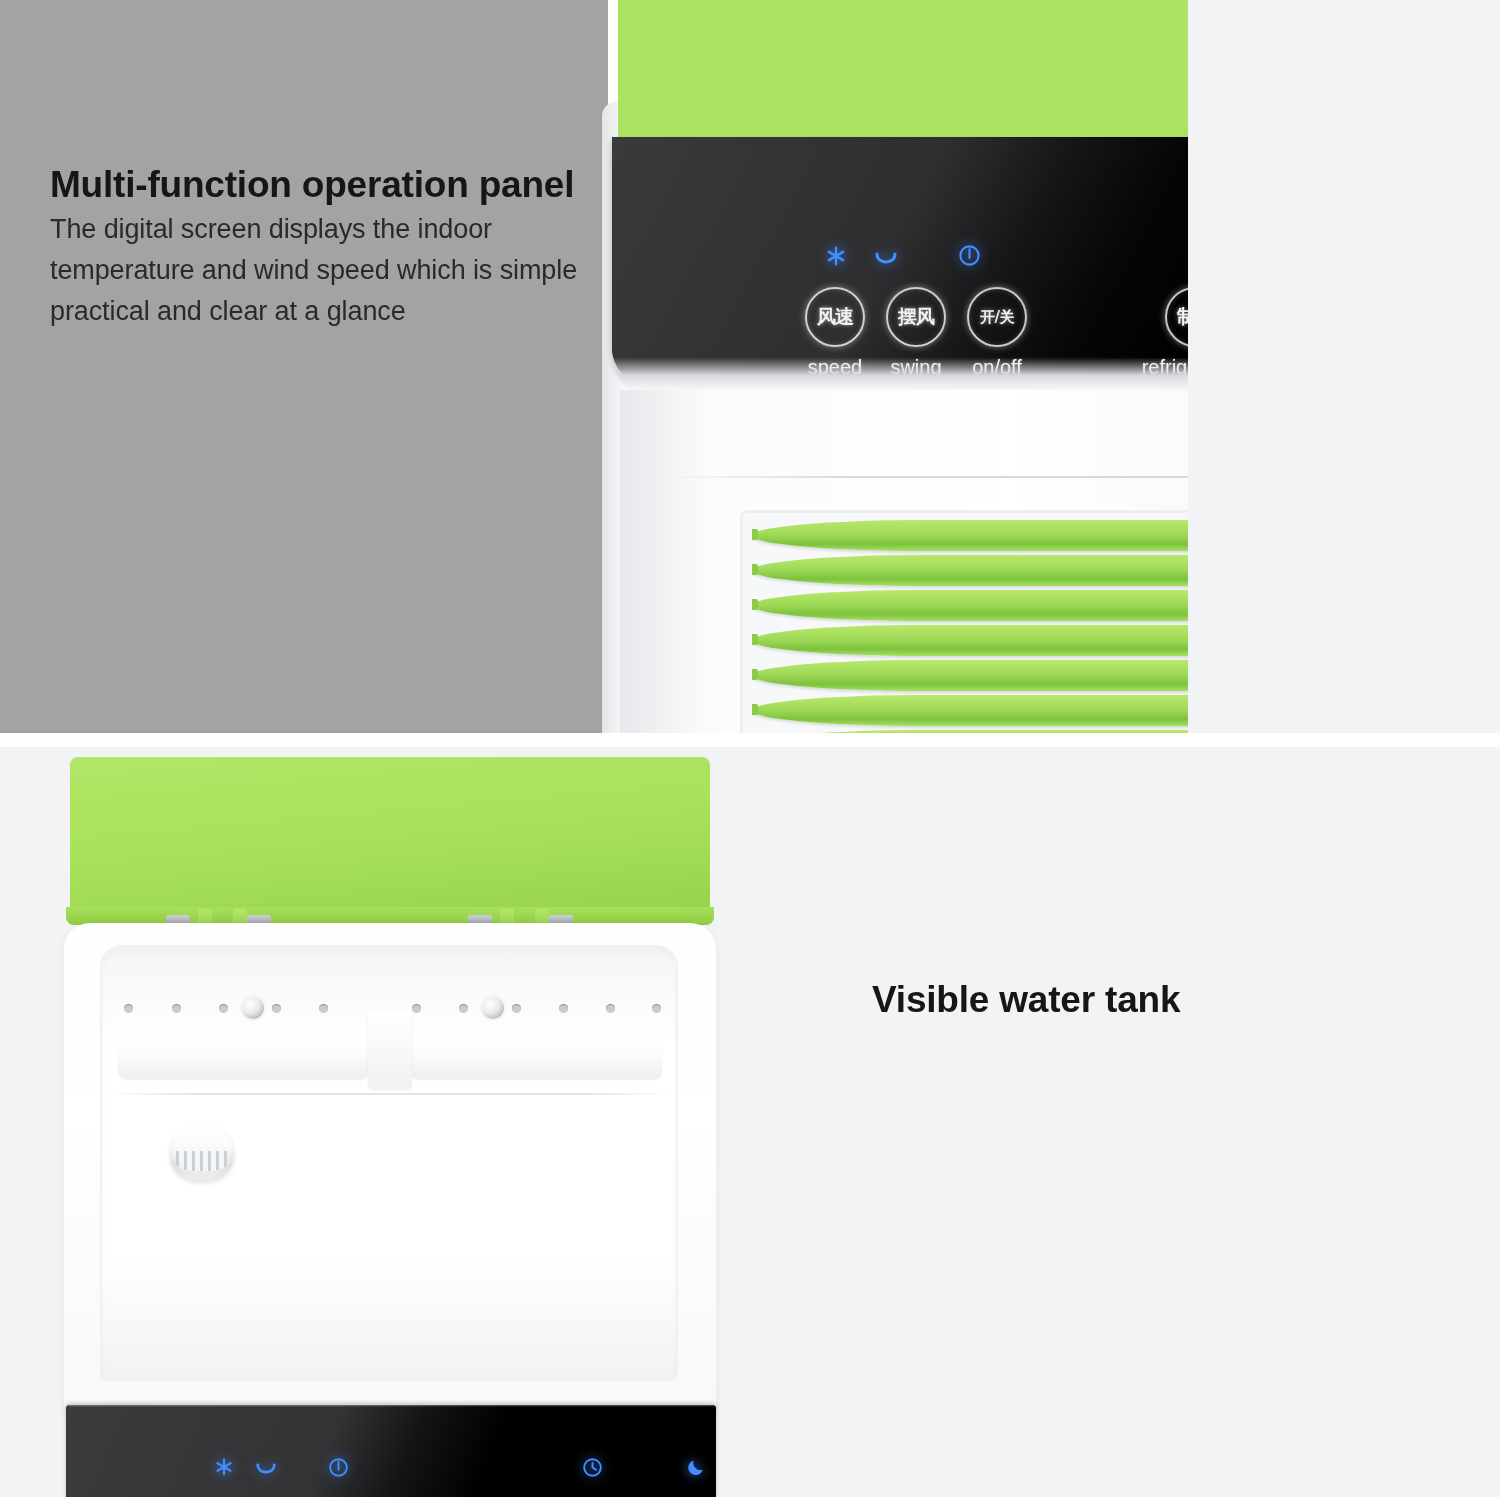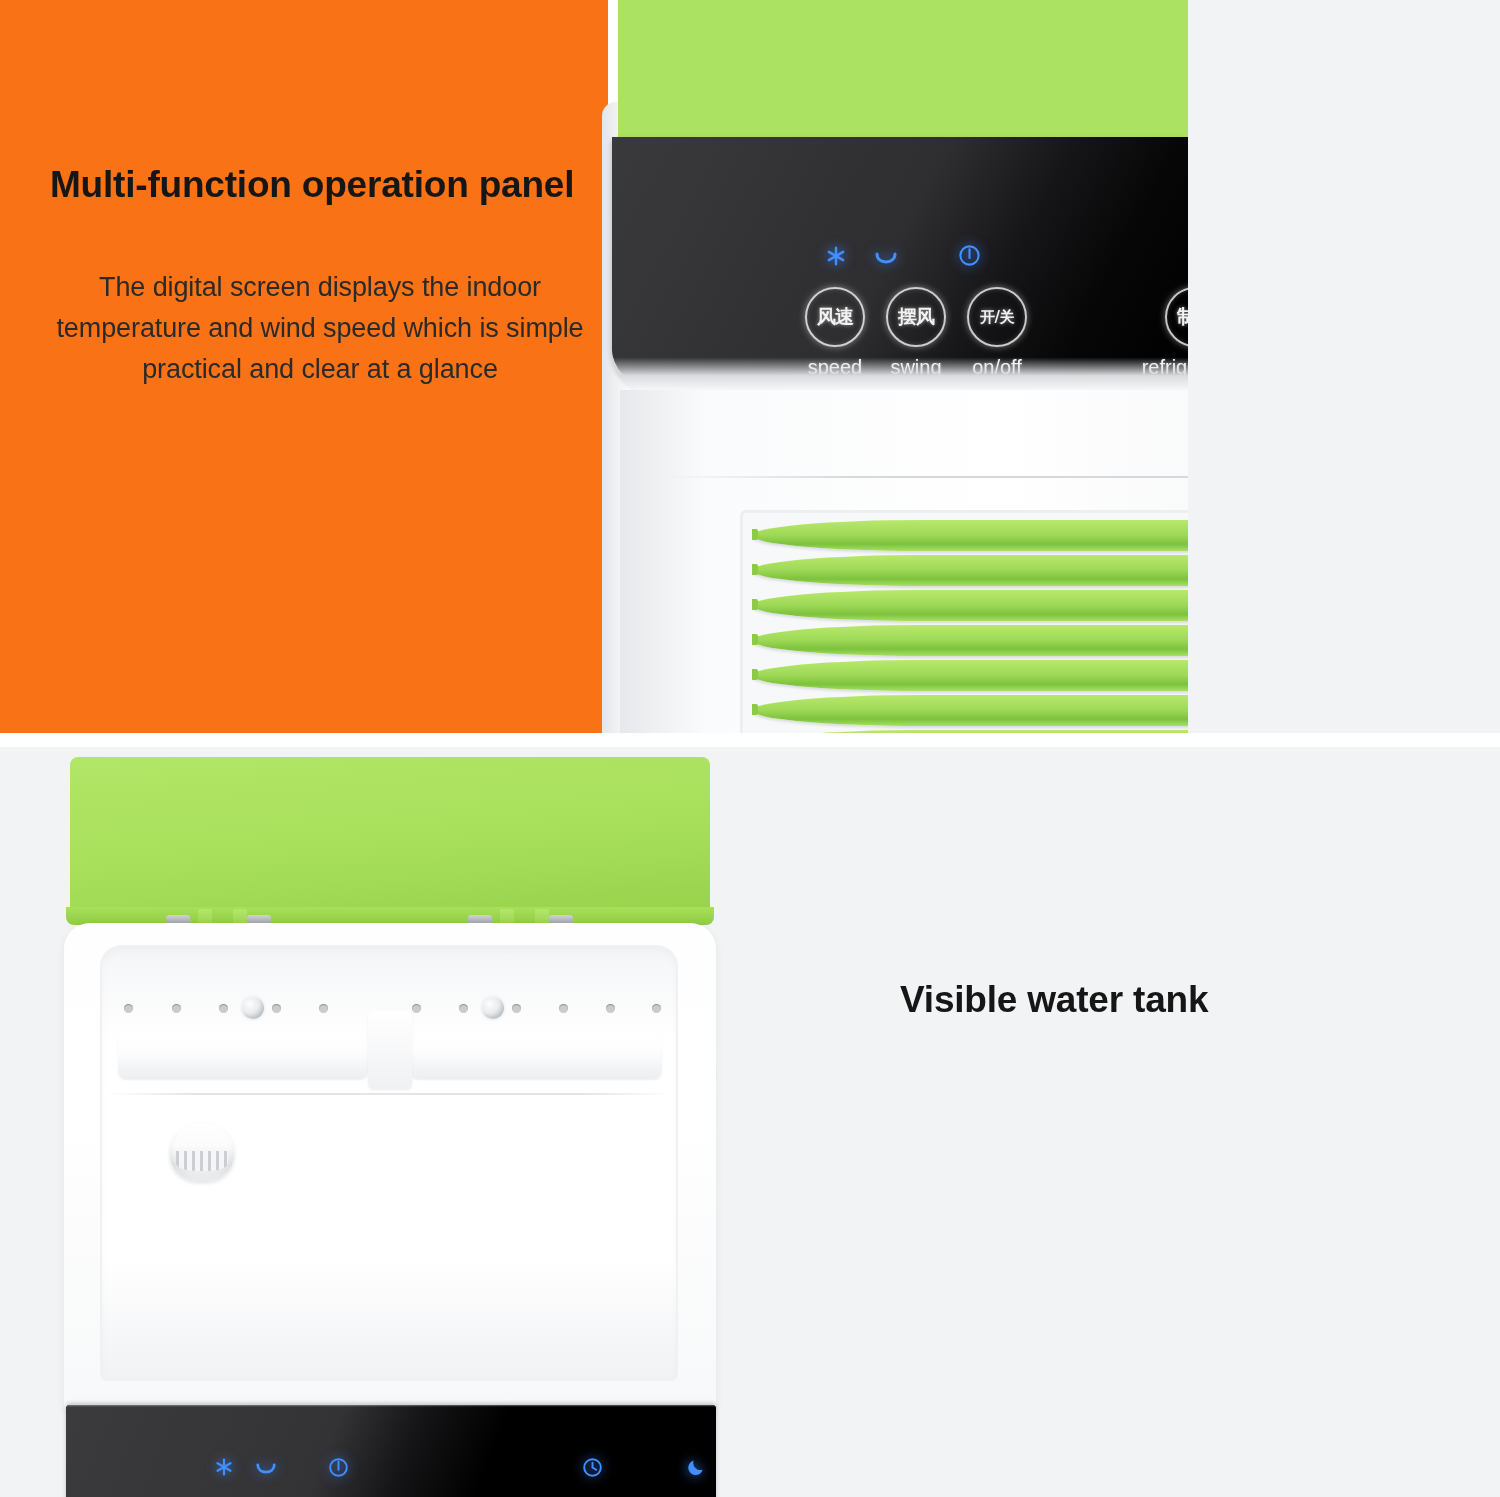--- a/index.html
+++ b/index.html
@@ -6,32 +6,32 @@
   body{
     width:1500px;height:1497px;
     background:#f2f3f5;
     font-family:"Liberation Sans","DejaVu Sans",sans-serif;
     overflow:hidden;
     position:relative;
   }
   .page{position:relative;width:1500px;height:1497px;overflow:hidden;background:#f2f3f5;}
 
   
-  .sec1{position:absolute;left:0;top:0;width:1188px;height:733px;background:#f97316;overflow:hidden;}
+  .sec1{position:absolute;left:0;top:0;width:1188px;height:733px;background:#a3a3a3;overflow:hidden;}
 
   .txt-block-1{position:absolute;left:50px;top:160px;width:540px;}
   .headline{
     font-size:37px;font-weight:bold;color:#161616;line-height:1.33;
     letter-spacing:-0.2px;margin:0;
   }
   .body-copy{
     font-size:27px;color:#2a2a2a;line-height:1.52;margin:0;
     letter-spacing:-0.1px;
   }
-  .txt-block-1 .body-copy{margin-top:58px;text-align:center;}
+  .txt-block-1 .body-copy{}
 
   
   .unit-top{
     position:absolute;left:598px;top:-18px;width:904px;height:760px;
   }
   
   .shell{
     position:absolute;left:10px;top:0;width:880px;height:760px;
     background:linear-gradient(90deg,#fefefe 0%,#f7f8f9 12%,#ffffff 50%,#f4f5f6 88%,#e9eaec 100%);
     border-radius:16px 16px 0 0;
@@ -126,21 +126,21 @@
   }
   .louver:before{left:-3px;}
   .louver:after{right:-3px;}
 
   
   .divider{position:absolute;left:0;top:733px;width:1500px;height:14px;background:#ffffff;}
 
   
   .sec2{position:absolute;left:0;top:747px;width:1500px;height:750px;background:#f2f3f5;overflow:hidden;}
 
-  .txt-block-2{position:absolute;left:900px;top:228px;width:430px;}
+  .txt-block-2{position:absolute;left:872px;top:228px;width:430px;}
   .txt-block-2 .body-copy{margin-top:62px;}
 
   
   .tank-wrap{position:absolute;left:48px;top:10px;width:700px;height:740px;}
   .lid{
     position:absolute;left:22px;top:0;width:640px;height:160px;
     background:linear-gradient(175deg,#b2e667 0%,#a7df5a 55%,#97d24b 100%);
     border-radius:8px 8px 4px 4px;
   }
   .lid-lip{

